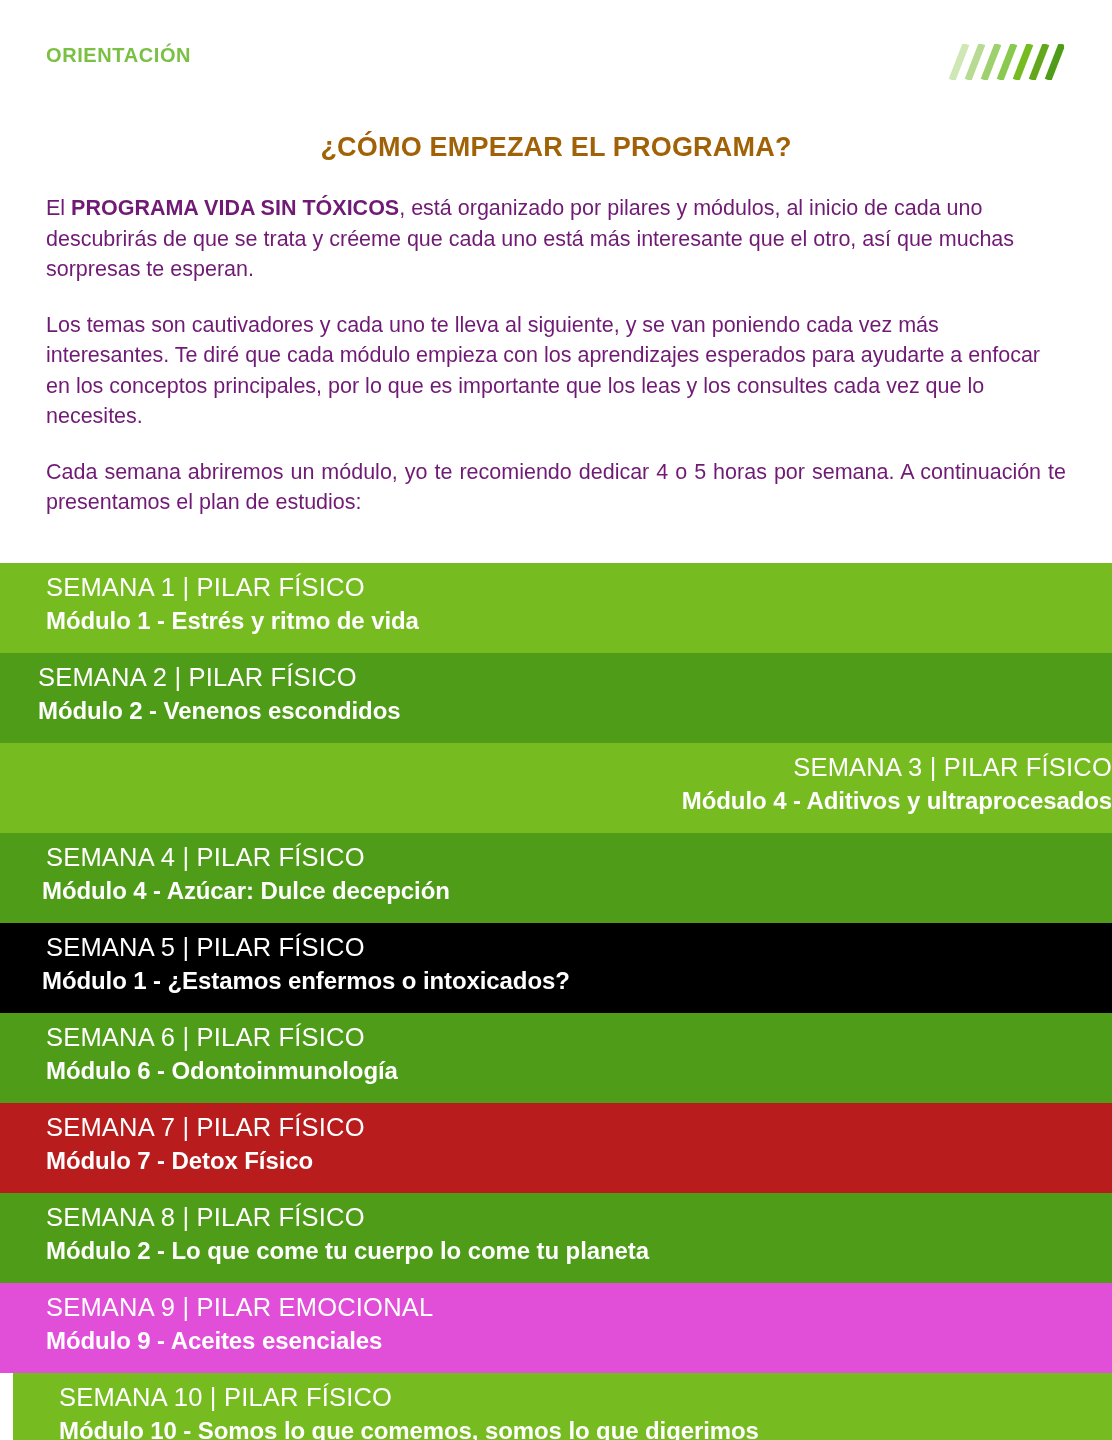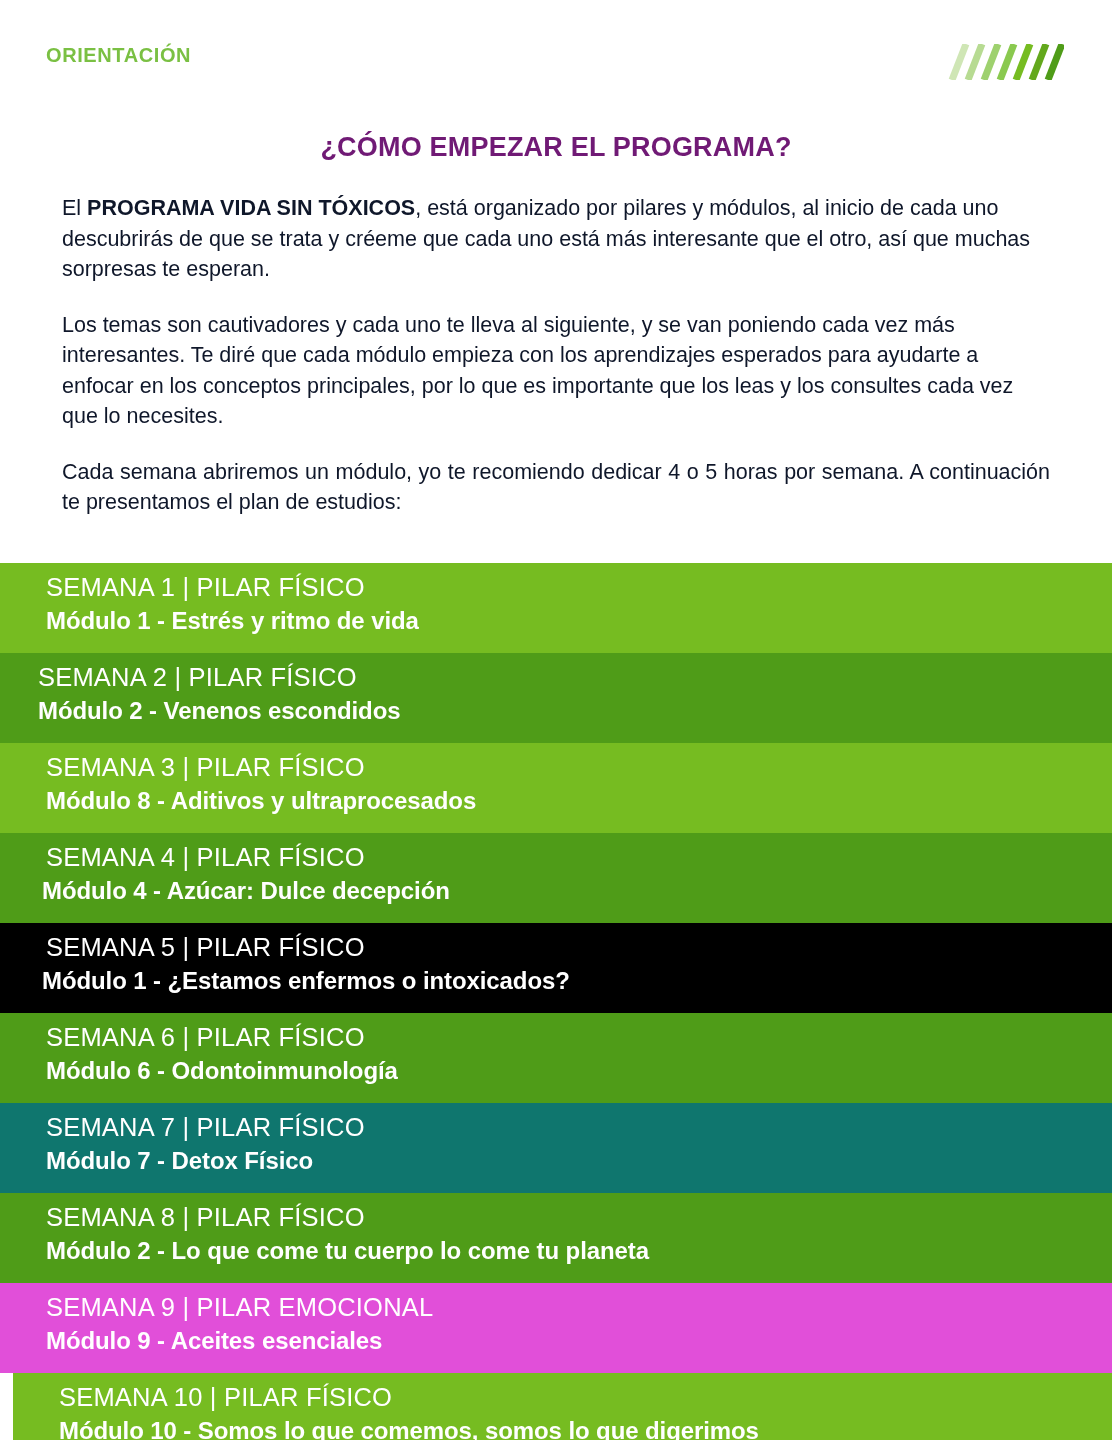--- a/index.html
+++ b/index.html
@@ -38,29 +38,29 @@
     height: 36px;
   }
   .stripes svg { display: block; }
 
   
   .doc-title {
     text-align: center;
     font-size: 27px;
     font-weight: bold;
     letter-spacing: 0.2px;
-    color: #701a75;
+    color: #a16207;
     margin: 24px 0 0 0;
   }
   .body-copy {
-    margin: 0 62px;
+    margin: 0 46px;
     padding-top: 30px;
     font-size: 21.5px;
     line-height: 1.42;
-    color: #0f172a;
+    color: #701a75;
   }
   .body-copy p {
     margin: 0 0 25px 0;
   }
   .body-copy p.justify {
     text-align: justify;
   }
   .body-copy b { font-weight: bold; }
 
   
@@ -124,37 +124,37 @@
 
 <div class="weeks">
     <div class="week-row" style="background: rgb(118, 188, 33);">
       <div class="week-head">SEMANA 1 | PILAR FÍSICO</div>
       <div class="week-module">Módulo 1 - Estrés y ritmo de vida</div>
     </div>
     <div class="week-row" style="background: rgb(79, 156, 24); padding-left: 38px;">
       <div class="week-head">SEMANA 2 | PILAR FÍSICO</div>
       <div class="week-module">Módulo 2 - Venenos escondidos</div>
     </div>
-    <div class="week-row" style="background: rgb(118, 188, 33);">
+    <div class="week-row" style="background: rgb(118, 188, 33); text-align: right;">
       <div class="week-head">SEMANA 3 | PILAR FÍSICO</div>
-      <div class="week-module">Módulo 8 - Aditivos y ultraprocesados</div>
+      <div class="week-module">Módulo 4 - Aditivos y ultraprocesados</div>
     </div>
     <div class="week-row indent" style="background: rgb(79, 156, 24);">
       <div class="week-head">SEMANA 4 | PILAR FÍSICO</div>
       <div class="week-module">Módulo 4 - Azúcar: Dulce decepción</div>
     </div>
     <div class="week-row indent" style="background: #000000;">
       <div class="week-head">SEMANA 5 | PILAR FÍSICO</div>
       <div class="week-module">Módulo 1 - ¿Estamos enfermos o intoxicados?</div>
     </div>
     <div class="week-row" style="background: rgb(79, 156, 24);">
       <div class="week-head">SEMANA 6 | PILAR FÍSICO</div>
       <div class="week-module">Módulo 6 - Odontoinmunología</div>
     </div>
-    <div class="week-row" style="background: #0f766e;">
+    <div class="week-row" style="background: #b91c1c;">
       <div class="week-head">SEMANA 7 | PILAR FÍSICO</div>
       <div class="week-module">Módulo 7 - Detox Físico</div>
     </div>
     <div class="week-row" style="background: rgb(79, 156, 24);">
       <div class="week-head">SEMANA 8 | PILAR FÍSICO</div>
       <div class="week-module">Módulo 2 - Lo que come tu cuerpo lo come tu planeta</div>
     </div>
     <div class="week-row" style="background: rgb(225, 79, 217);">
       <div class="week-head">SEMANA 9 | PILAR EMOCIONAL</div>
       <div class="week-module">Módulo 9 - Aceites esenciales</div>

